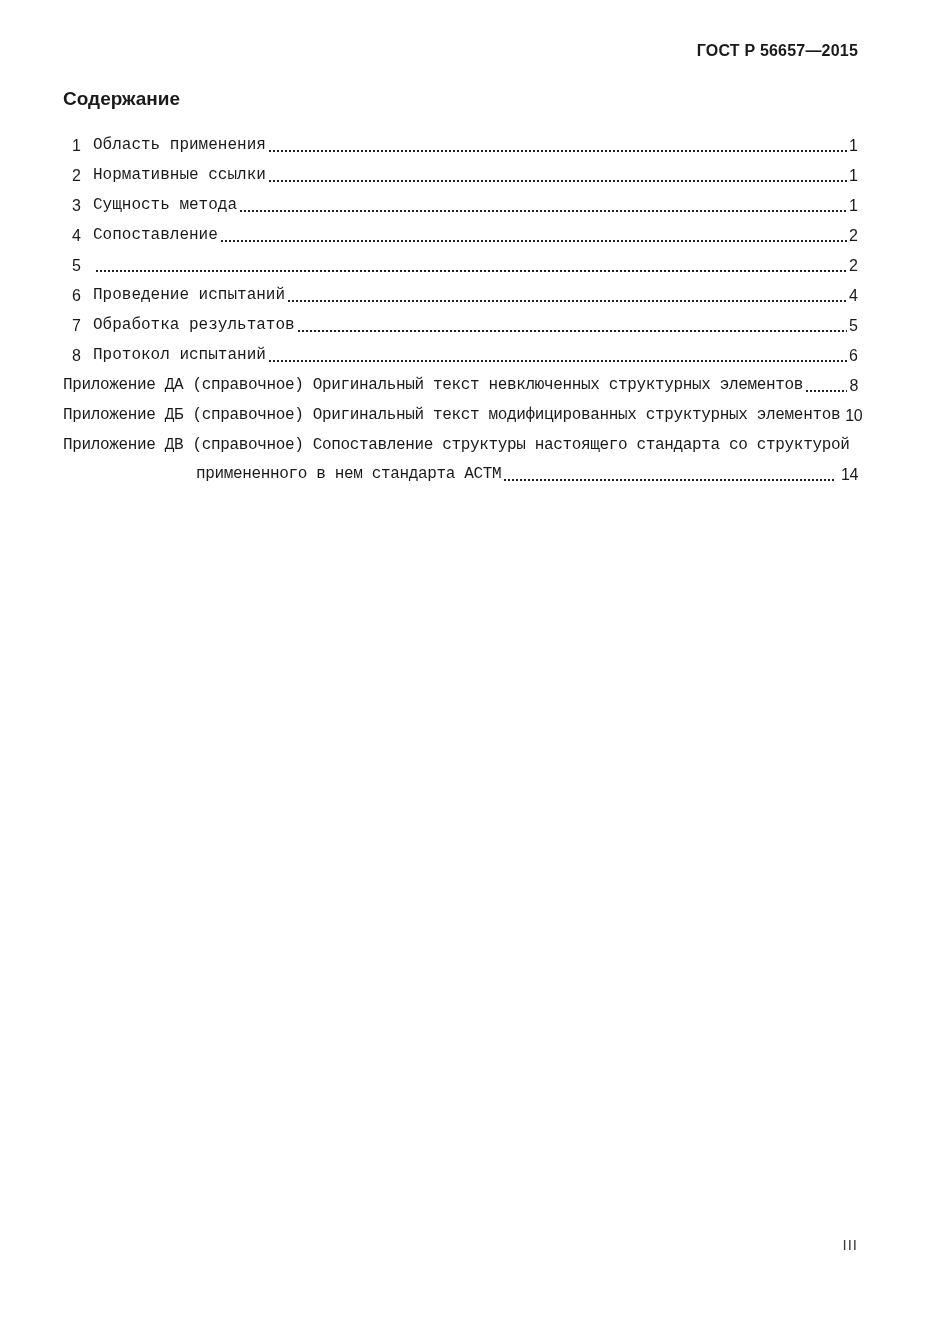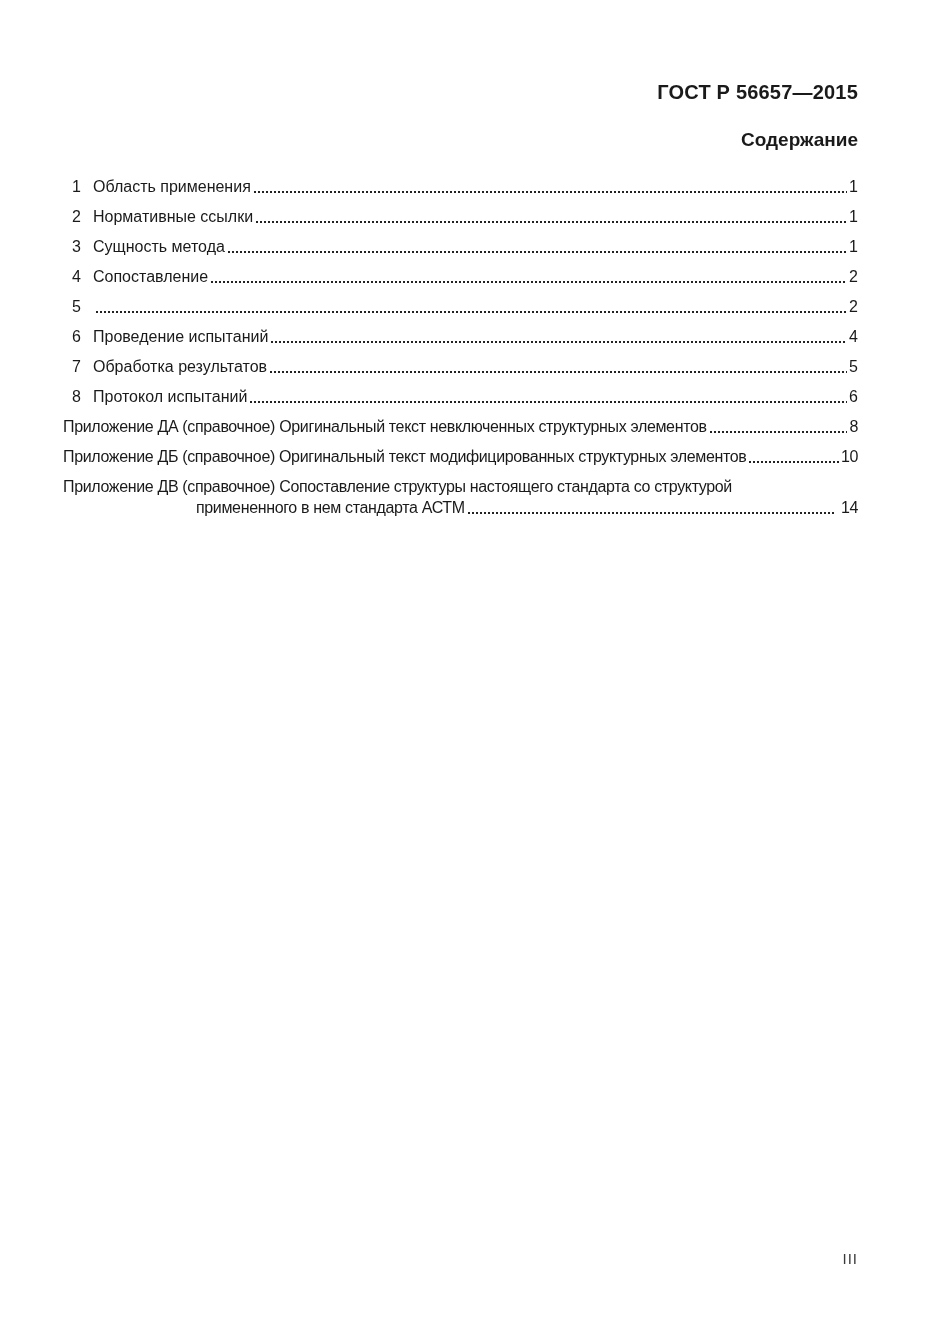--- a/index.html
+++ b/index.html
@@ -16,30 +16,30 @@
     color: #1a1a1a;
     overflow: hidden;
   }
   .content {
     position: absolute;
     left: 63px;
     top: 0;
     width: 795px;
   }
   .doc-header {
-    padding-top: 82px;
+    padding-top: 41px;
     text-align: right;
     font-weight: bold;
-    font-size: 20px;
+    font-size: 16px;
     line-height: 20px;
     letter-spacing: 0.2px;
   }
   .doc-title {
     margin: 26px 0 0 0;
-    text-align: right;
+    text-align: left;
     font-weight: bold;
     font-size: 19px;
     line-height: 24px;
   }
   .toc {
     margin-top: 24px;
     font-size: 16px;
   }
   .toc-row {
     display: flex;
@@ -48,20 +48,21 @@
     line-height: 21px;
   }
   .toc-num {
     flex: 0 0 30px;
     box-sizing: border-box;
     padding-left: 9px;
   }
   .toc-label {
     flex: 0 0 auto;
     white-space: nowrap;
+    font-family: Liberation Mono, monospace;
   }
   .toc-dots {
     flex: 1 1 auto;
     height: 20px;
     margin: 0 2px 0 3px;
     background-image: radial-gradient(circle at 1px 1px, #222 0.95px, rgba(0,0,0,0) 1.35px);
     background-size: 4px 2.2px;
     background-repeat: repeat-x;
     background-position: left bottom 3px;
   }
@@ -71,28 +72,29 @@
   .appendix .toc-label,
   .appendix.toc-row,
   .toc-entry-wrap {
     letter-spacing: -0.35px;
   }
   .toc-entry-wrap .toc-row {
     height: 21px;
   }
   .toc-entry-wrap .wrap-line2 {
     padding-left: 133px;
+    margin-top: 8px;
   }
   .toc-entry-wrap .wrap-line2 .toc-dots {
     margin-right: 6px;
   }
   .page-footer {
     position: absolute;
     right: 92px;
-    bottom: 77px;
+    bottom: 91px;
     font-size: 15px;
     color: #3a3a3a;
     letter-spacing: 1px;
   }
 </style>
 </head>
 <body>
 
 <div class="page">
   <div class="content">

